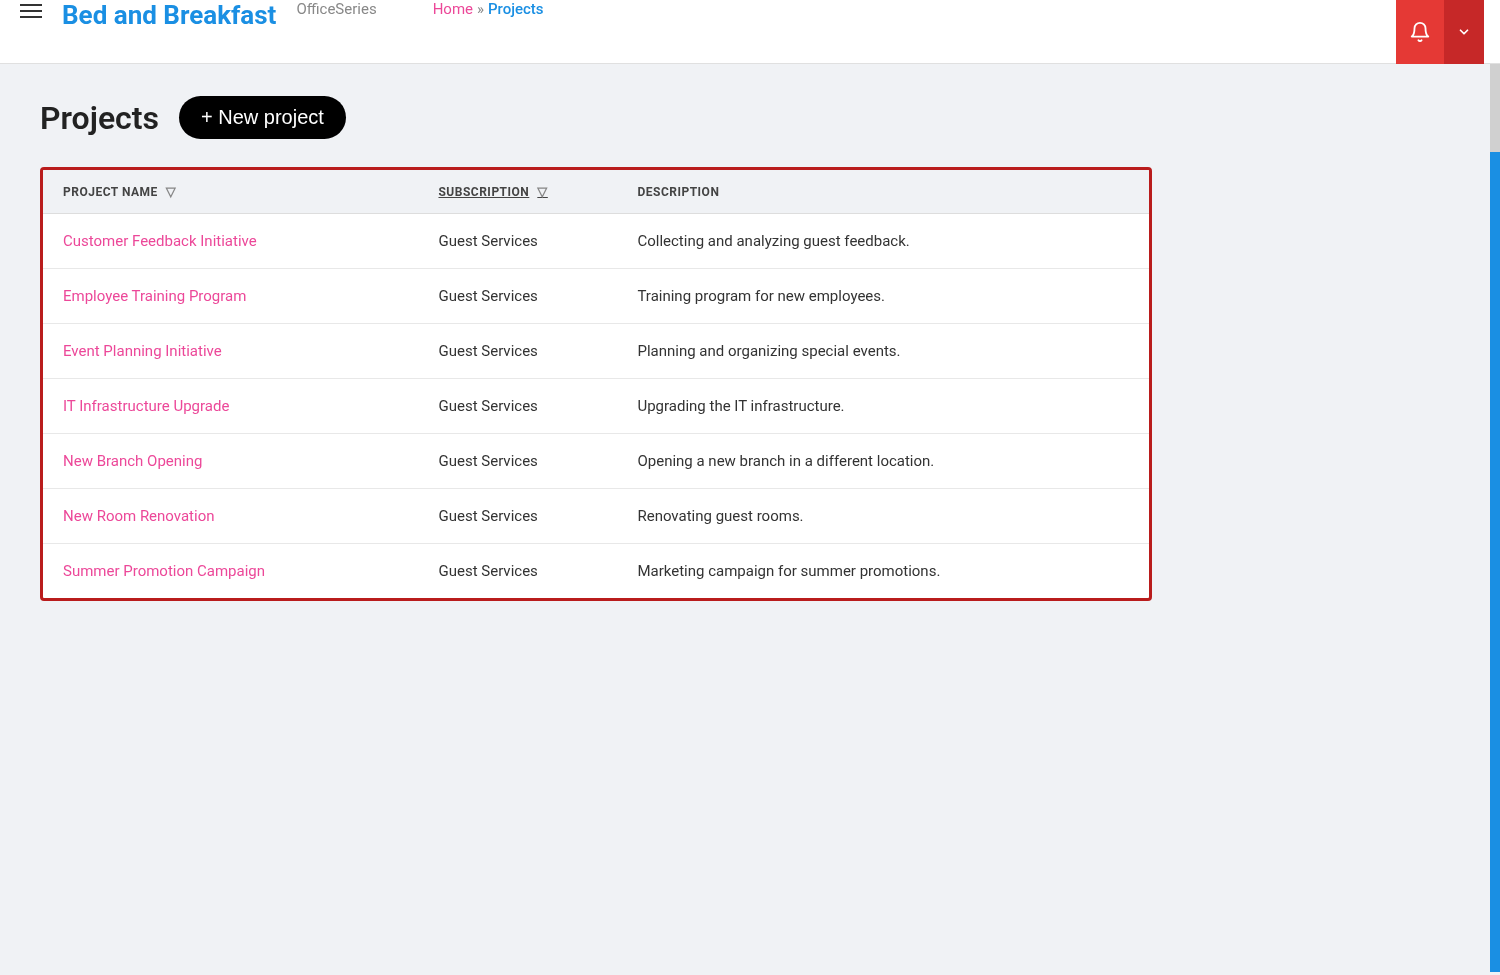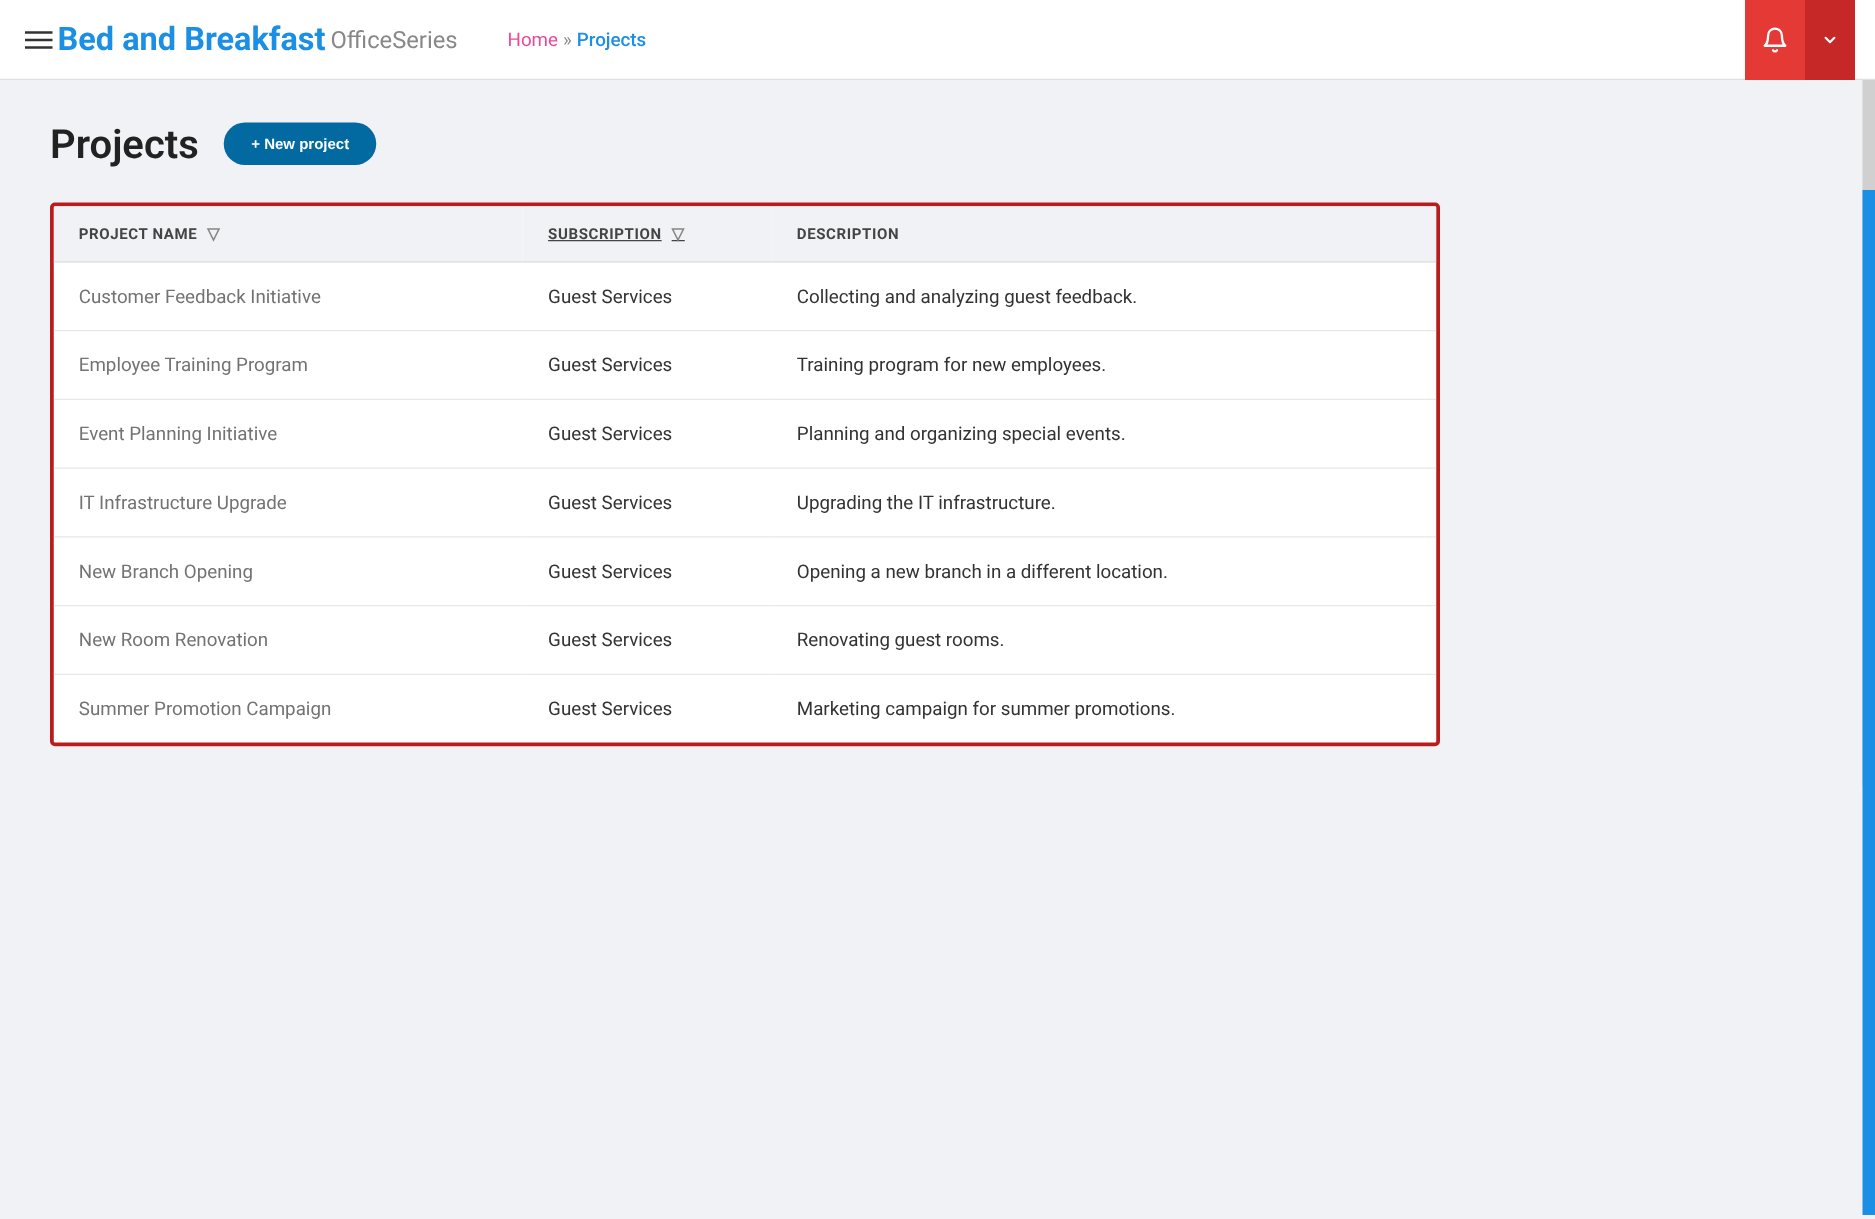--- a/index.html
+++ b/index.html
@@ -4,41 +4,41 @@
   <style>
     * { box-sizing: border-box; margin: 0; padding: 0; }
     body { font-family: -apple-system, BlinkMacSystemFont, 'Segoe UI', Roboto, sans-serif; background: #f0f2f5; min-height: 975px; }
 
     
     .header {
       background: #fff;
       border-bottom: 1px solid #e0e0e0;
       height: 64px;
       display: flex;
-      align-items: center;
+      align-items: flex-start;
       padding: 0 16px;
-      gap: 0;
+      gap: 16px;
       position: relative;
       z-index: 10;
     }
     .hamburger-icon {
       display: flex; flex-direction: column; gap: 4px; cursor: pointer; padding: 4px;
     }
     .hamburger-icon span {
       display: block; width: 22px; height: 2px; background: #333;
     }
     .brand-title {
       color: #1a8fe3;
       font-size: 26px;
       font-weight: 700;
       margin-right: 4px;
     }
     .brand-subtitle {
       color: #888;
-      font-size: 19px;
+      font-size: 15px;
       font-weight: 400;
     }
     .breadcrumb {
       margin-left: 40px;
       display: flex;
       align-items: center;
       gap: 4px;
       font-size: 15px;
     }
     .breadcrumb-home { color: #ec4899; text-decoration: none; }
@@ -86,27 +86,27 @@
       align-items: center;
       gap: 20px;
       margin-bottom: 28px;
     }
     .page-title {
       font-size: 32px;
       font-weight: 600;
       color: #222;
     }
     .new-project-btn {
-      background: #0369a1;
+      background: #000000;
       color: #fff;
       border: none;
       border-radius: 24px;
       padding: 10px 22px;
-      font-size: 12px;
-      font-weight: 700;
+      font-size: 20px;
+      font-weight: 400;
       cursor: pointer;
       display: flex;
       align-items: center;
       gap: 6px;
     }
 
     
     .table-container {
       background: #fff;
       border: 3px solid #b91c1c;
@@ -149,21 +149,21 @@
       border-bottom: 1px solid #e8e8e8;
     }
     tbody tr:last-child { border-bottom: none; }
     tbody td {
       padding: 18px 20px;
       font-size: 15px;
       color: #333;
       vertical-align: middle;
     }
     tbody td:first-child a {
-      color: #737373;
+      color: #ec4899;
       text-decoration: none;
       font-size: 15px;
     }
 
     
     .scrollbar-track {
       position: absolute;
       right: 0;
       top: 0;
       width: 10px;

